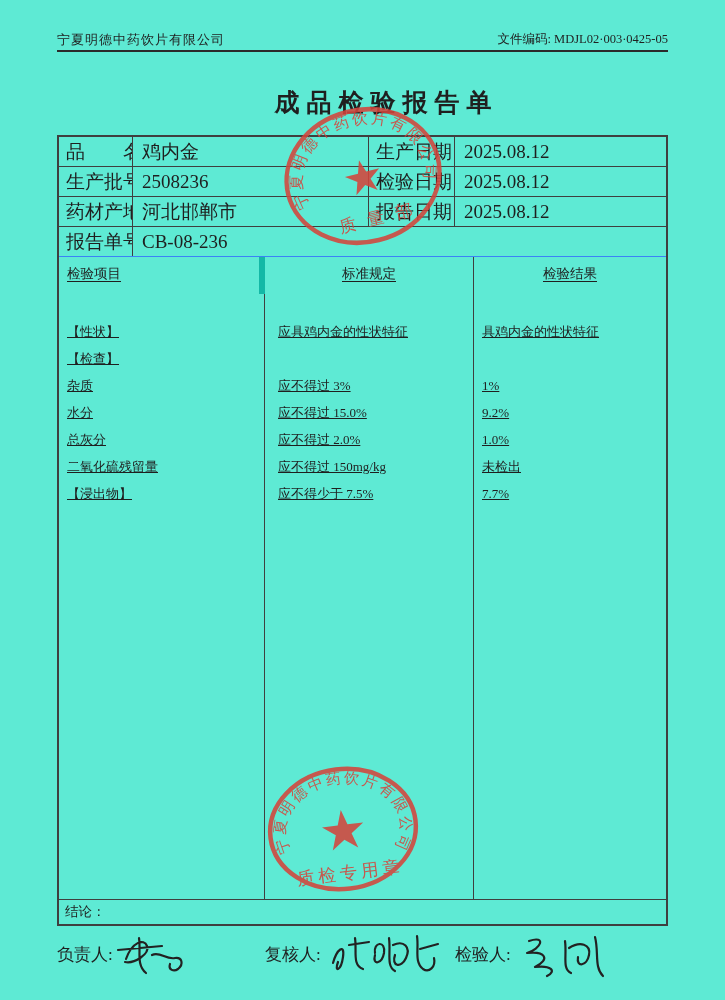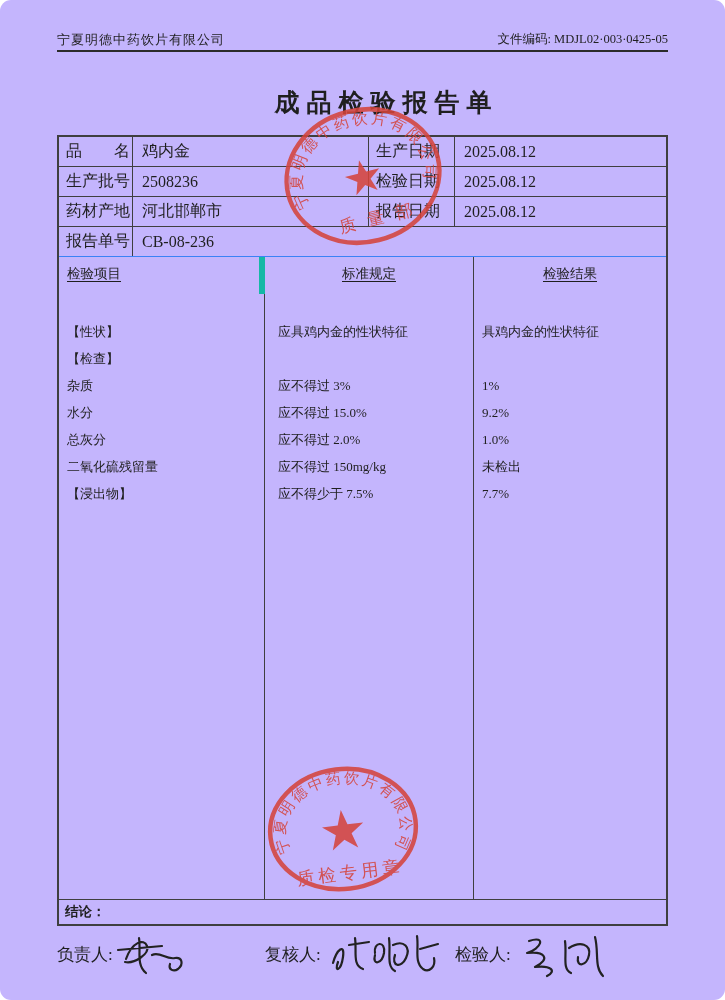--- a/index.html
+++ b/index.html
@@ -1,56 +1,56 @@
 <!DOCTYPE html>
 <html><head>
 <meta charset="utf-8">
 <style>
   * { margin:0; padding:0; box-sizing:border-box; }
   html,body { background:#ffffff; }
   body { font-family:"Liberation Serif","DejaVu Serif",serif; color:#1f1f1f; }
-  .page { position:relative; width:725px; height:1000px; background:#c4b5fd; overflow:hidden;border-radius:11px; }
+  .page { position:relative; width:725px; height:1000px; background:#5eead4; overflow:hidden; }
 
   
   .company { position:absolute; left:57px; top:31px; font-size:13px; letter-spacing:1px; }
   .doc-code { position:absolute; right:57px; top:31px; font-size:12.5px; }
   .header-rule { position:absolute; left:57px; top:50px; width:611px; border-top:2px solid #2b2b2b; }
 
   
   .title { position:absolute; left:0; top:86px; width:100%; text-align:center;
            font-size:25px; font-weight:bold; letter-spacing:7px;margin-left:24px; }
 
   
   .main-table { position:absolute; left:57px; top:135px; width:611px; border:2px solid #3f3f3f; background:transparent; }
   .info-row { display:flex; height:30px; border-bottom:1px solid #3f3f3f; }
   .info-row:nth-child(4) { border-bottom:1px solid #3b82f6; }
-  .cell { display:flex; align-items:center; font-size:16px; overflow:hidden; white-space:nowrap; }
+  .cell { display:flex; align-items:center; font-size:19px; overflow:hidden; white-space:nowrap; }
   .c-label  { width:74px;  padding-left:7px;  border-right:1px solid #3f3f3f; }
   .c-value  { width:236px; padding-left:9px;  border-right:1px solid #3f3f3f; }
   .c-label2 { width:86px;  padding-left:7px;  border-right:1px solid #3f3f3f; }
   .c-value2 { flex:1; padding-left:9px; }
   .c-span   { flex:1; padding-left:9px; }
 
   .insp-header { display:flex; height:37px; }
   .ih { font-size:13.5px; padding-top:8px; }
   .ih span { text-decoration:underline; text-underline-offset:3px; }
   .ih-item   { width:206px; padding-left:8px; border-right:6px solid #14b8a6; }
   .ih-std    { width:209px; text-align:center; border-right:1px solid #3f3f3f; }
   .ih-res    { flex:1; text-align:center; }
 
   .insp-body { display:flex; height:605px; }
   .ib-col { padding-top:24px; }
   .ib-item { width:206px; padding-left:8px;  border-right:1px solid #3f3f3f; }
   .ib-std  { width:209px; padding-left:13px; border-right:1px solid #3f3f3f; }
   .ib-res  { flex:1; padding-left:8px; }
-  .line { height:27px; line-height:27px; font-size:13px; white-space:nowrap; }
+  .line { height:27px; line-height:27px; font-size:13px; white-space:nowrap;text-decoration:underline; }
 
   .conclusion { display:flex; align-items:center; height:25px; border-top:1px solid #3f3f3f;
                 font-size:13.5px; padding-left:6px; white-space:nowrap; }
-  .conclusion .c-label-bold { font-weight:bold; margin-right:2px; }
+  .conclusion .c-label-bold { font-weight:normal; margin-right:2px; }
 
   
   .sign-row { position:absolute; left:57px; top:933px; width:611px; height:55px; font-size:17px; }
   .sig-label { position:absolute; top:10px; }
   .lbl-resp { left:0; } .lbl-rev { left:208px; } .lbl-insp { left:398px;text-align:right; }
   .sig-svg { position:absolute; }
   .sig1 { left:55px;  top:0px; }
   .sig2 { left:268px; top:-4px; }
   .sig3 { left:460px; top:-2px; }
   .sig-svg path { fill:none; stroke:#222; stroke-width:2.2; stroke-linecap:round; stroke-linejoin:round; }

